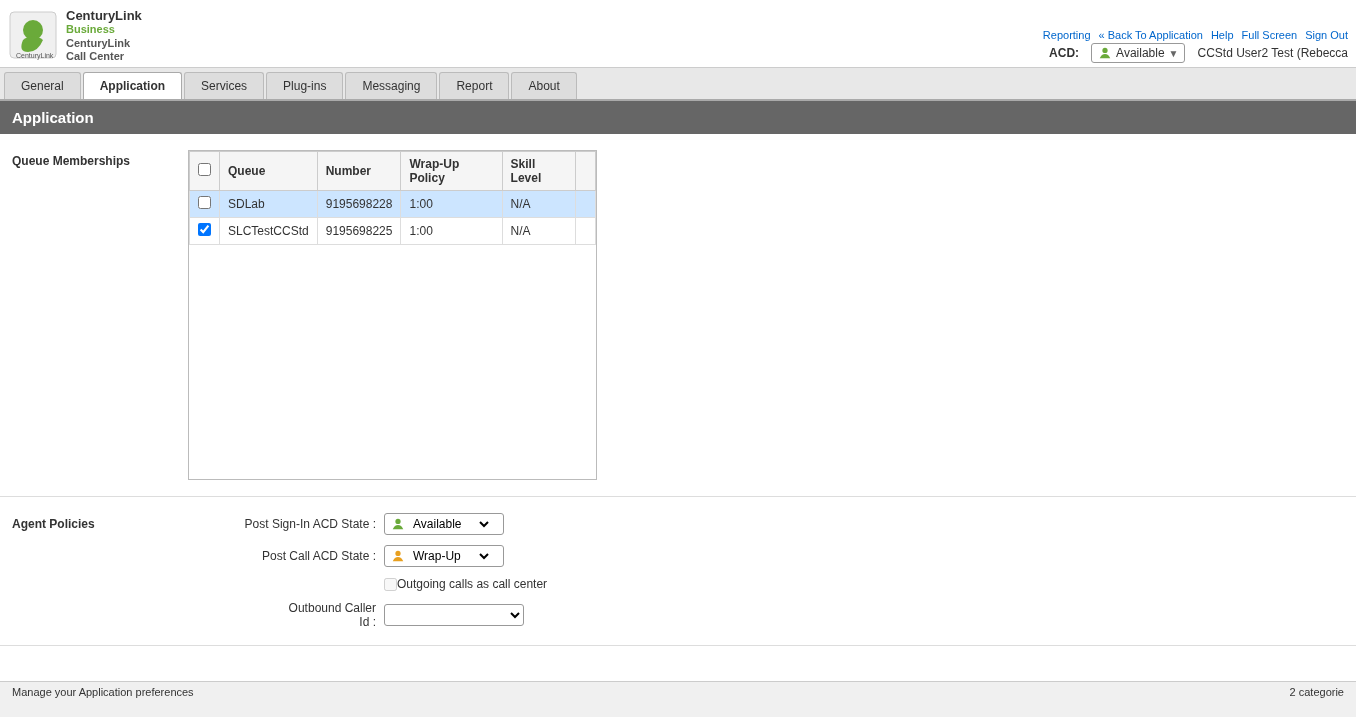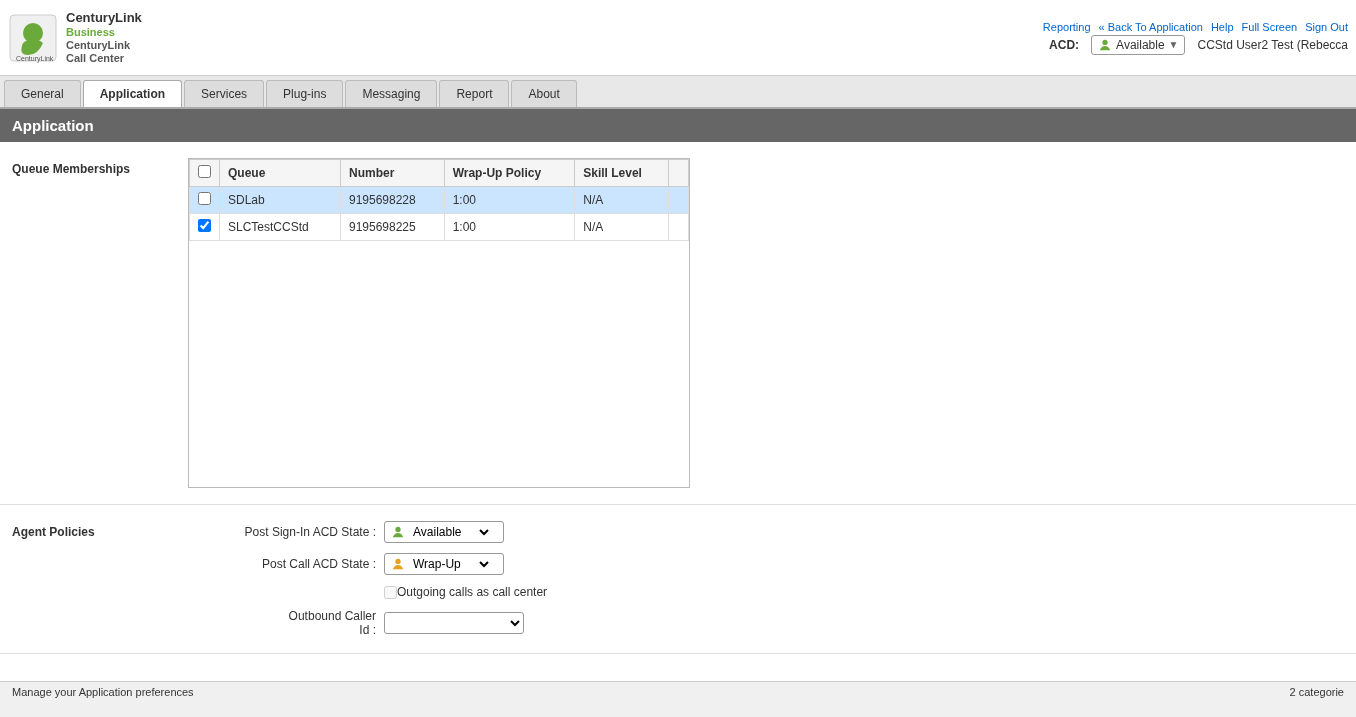--- a/index.html
+++ b/index.html
@@ -3,24 +3,24 @@
   <meta charset="utf-8">
   <style>
     * { box-sizing: border-box; margin: 0; padding: 0; }
     body { font-family: Arial, sans-serif; font-size: 12px; background: #f0f0f0; color: #333; overflow: hidden; }
 
     
     #top-bar {
       background: #fff;
       border-bottom: 1px solid #ccc;
       display: flex;
-      align-items: center;
+      align-items: flex-end;
       justify-content: space-between;
       padding: 4px 8px;
-      height: 76px;
+      height: 68px;
     }
     #logo-area {
       display: flex;
       align-items: center;
     }
     #logo-icon {
       width: 50px;
       height: 50px;
       margin-right: 8px;
     }
@@ -122,21 +122,21 @@
     }
     .section-row {
       display: flex;
       gap: 16px;
     }
 
     
     .queue-table {
       border: 1px solid #bbb;
       border-collapse: collapse;
-      width: 500px;
+      width: 407px;
       font-size: 12px;
     }
     .queue-table th {
       background: #f5f5f5;
       border: 1px solid #ccc;
       padding: 5px 8px;
       text-align: left;
       font-weight: bold;
     }
     .queue-table td {

